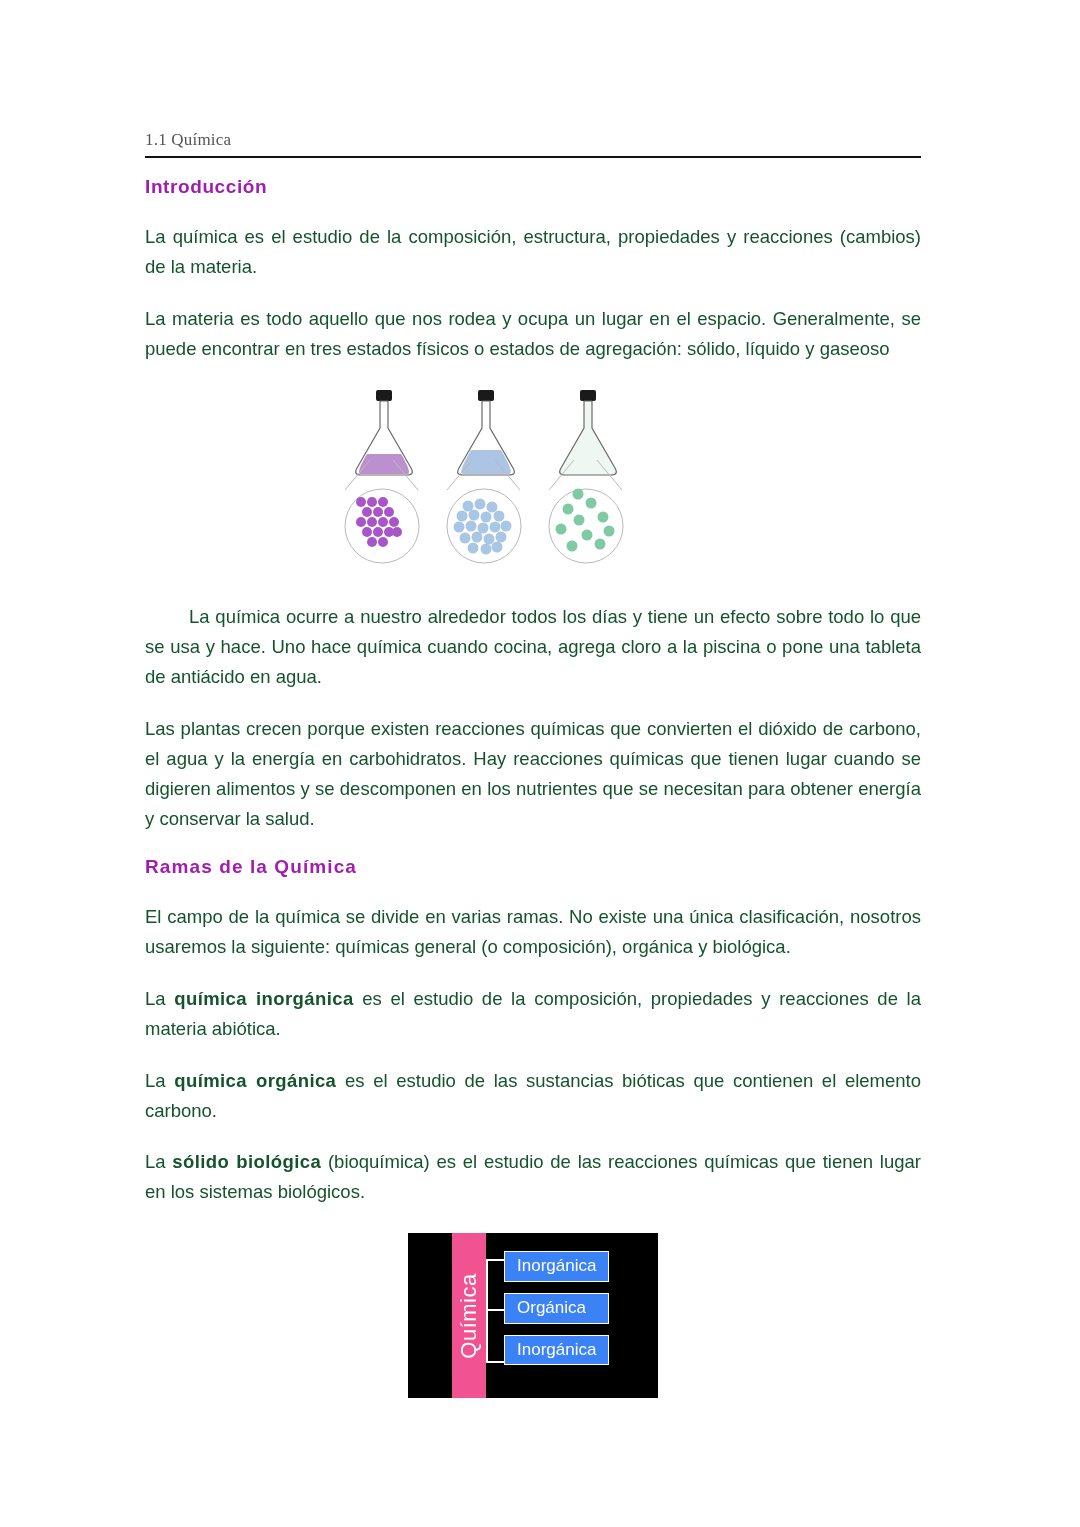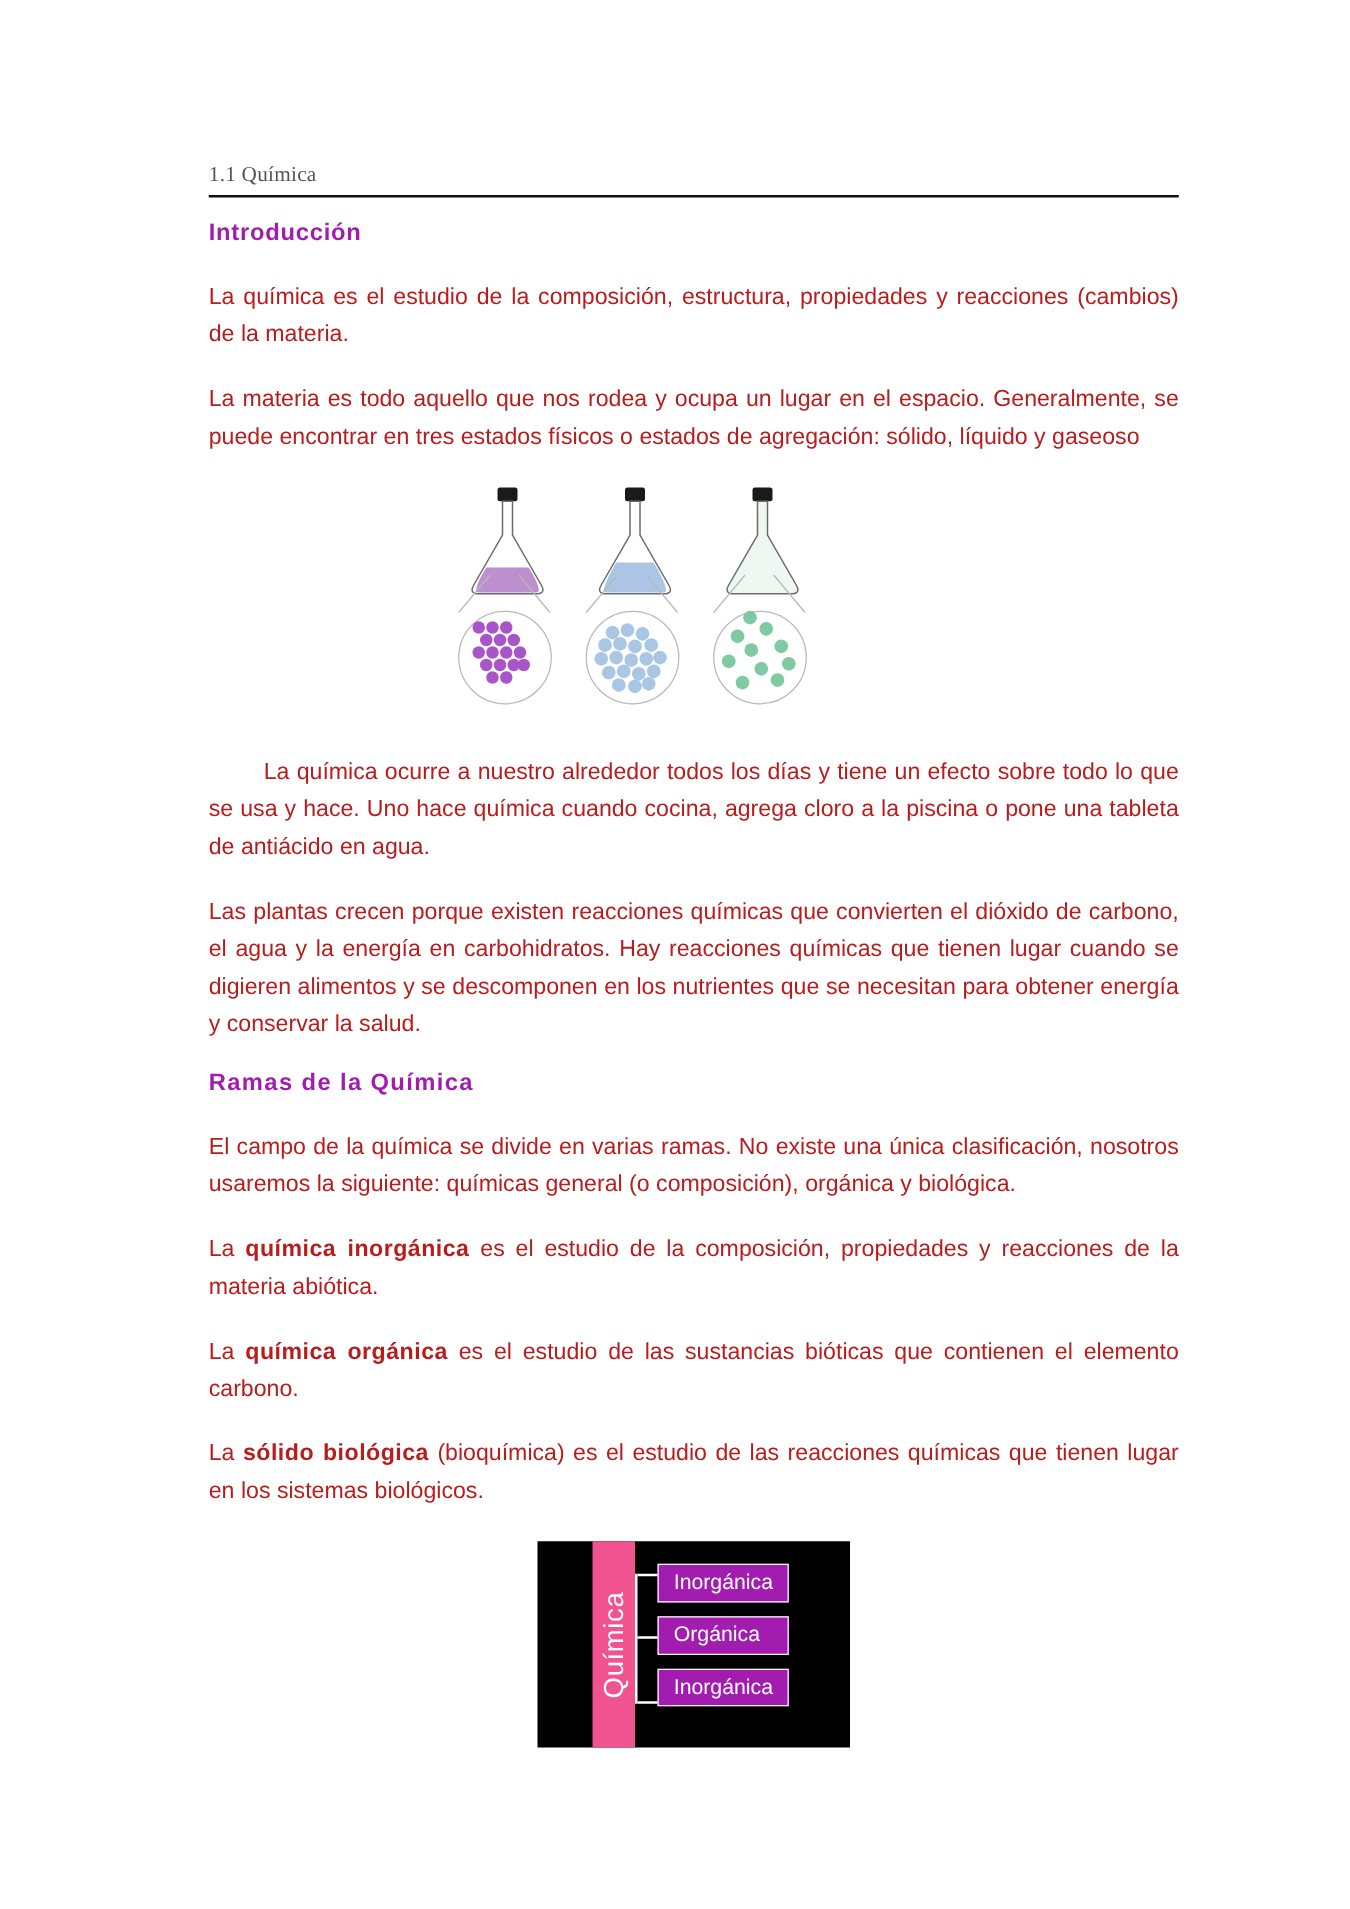--- a/index.html
+++ b/index.html
@@ -17,21 +17,21 @@
   }
   .page {
     position: absolute;
     left: 0; top: 0;
     width: 1080px;
     height: 1527px;
     background: #fff;
   }
   .content {
     position: absolute;
-    left: 167px;
+    left: 145px;
     top: 130px;
     width: 776px;
   }
   .header-label {
     font-family: "Liberation Serif", serif;
     font-size: 17px;
     color: #555555;
     letter-spacing: 0.2px;
     margin-bottom: 6px;
   }
@@ -47,21 +47,21 @@
     color: #a21caf;
     letter-spacing: 0.6px;
     margin: 0 0 24px 0;
   }
   .h-sub.spaced {
     letter-spacing: 1.1px;
   }
   p.body {
     font-size: 18.5px;
     line-height: 1.62;
-    color: #b91c1c;
+    color: #14532d;
     margin: 0 0 22px 0;
     text-align: justify;
   }
   p.body.indent {
     text-indent: 44px;
   }
   p.body.last {
     margin-bottom: 0;
   }
   b.inline {
@@ -109,21 +109,21 @@
   }
   .branch-items {
     position: absolute;
     left: 96px;
     top: 18px;
     display: flex;
     flex-direction: column;
     gap: 11px;
   }
   .branch-item {
-    background: #a21caf;
+    background: #3b82f6;
     color: #ffffff;
     font-size: 17px;
     padding: 4px 12px 5px 12px;
     border: 1px solid #ffffff;
     line-height: 1.15;
   }
   .branch-connector {
     position: absolute;
     left: 78px;
     top: 26px;

